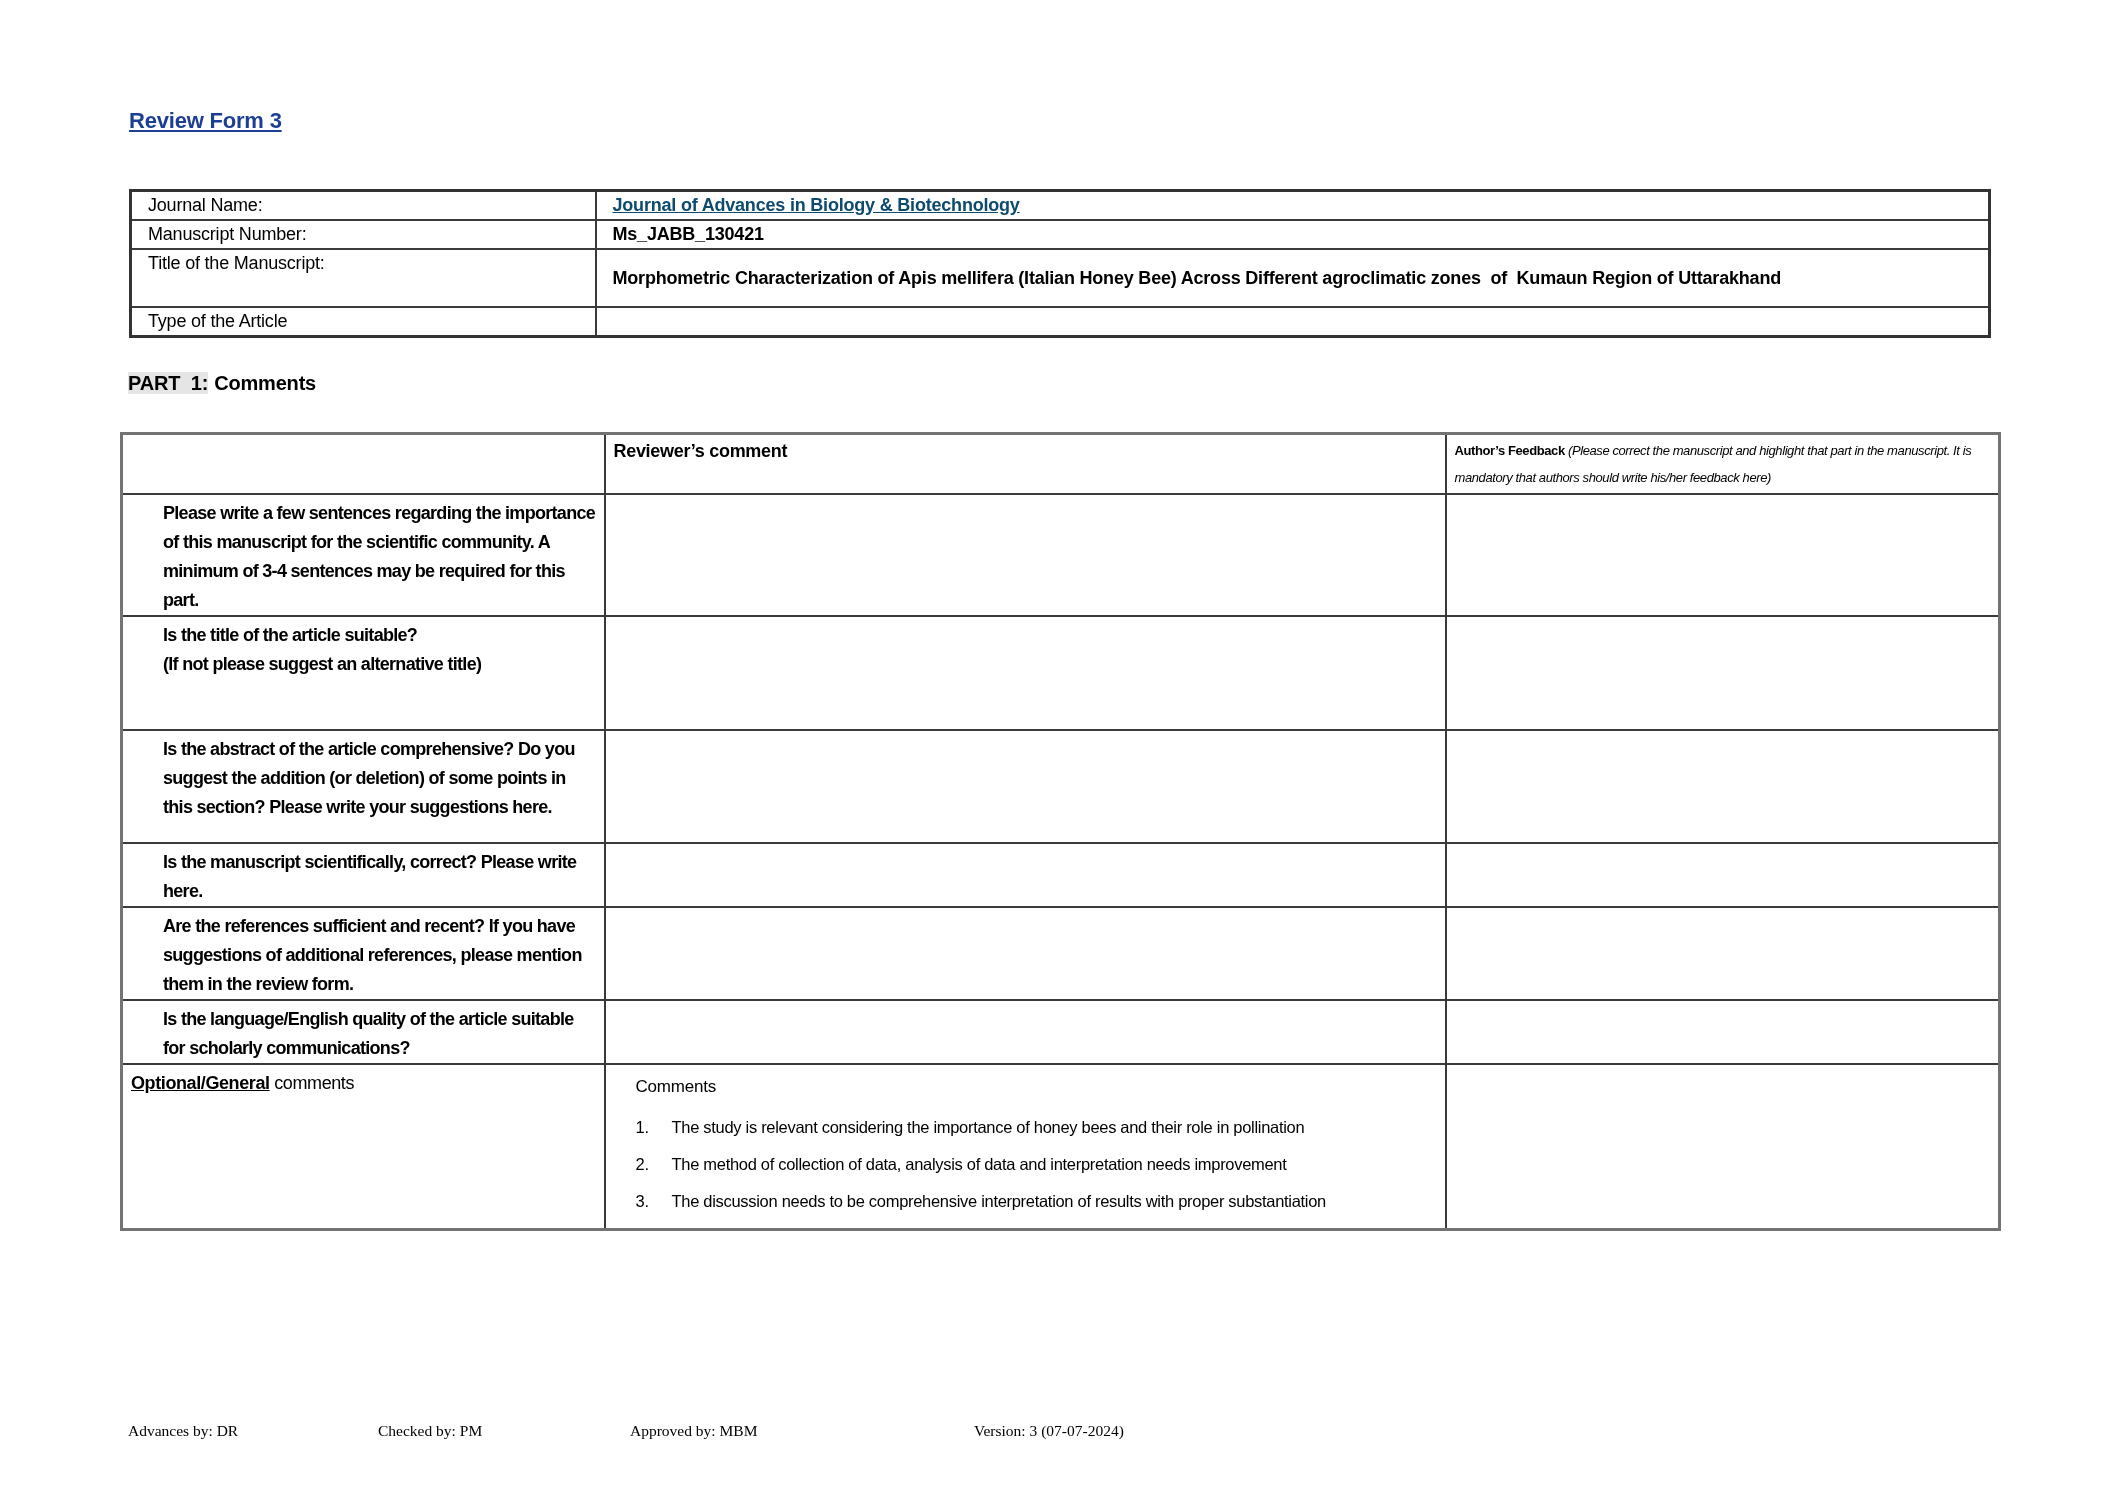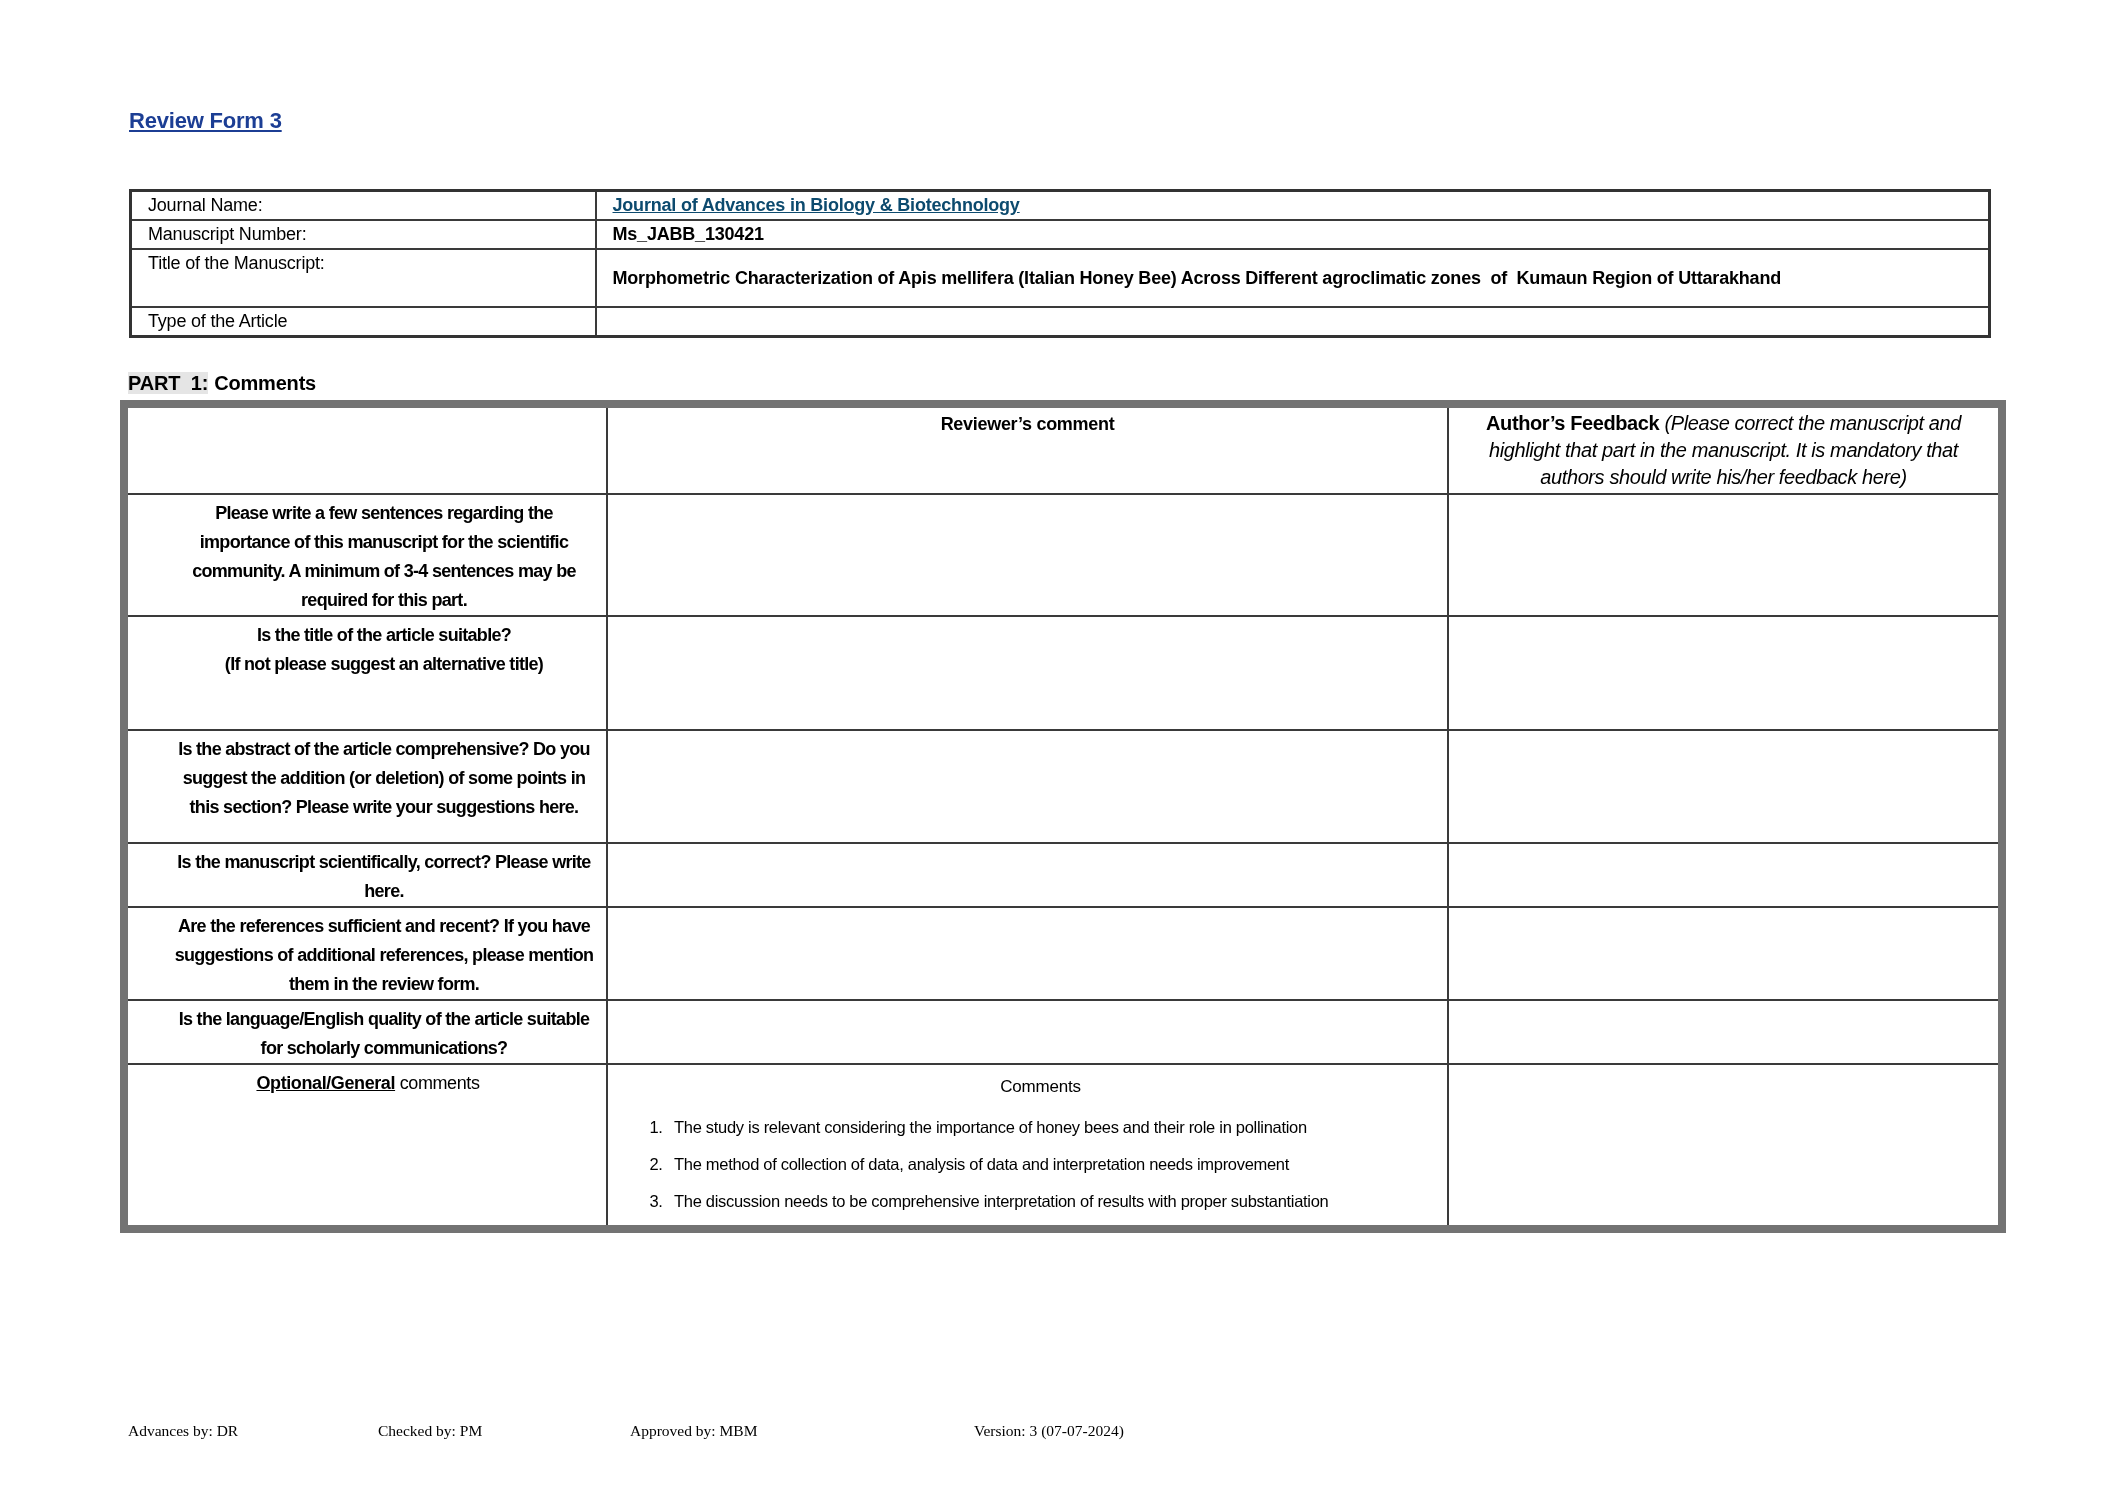--- a/index.html
+++ b/index.html
@@ -40,43 +40,42 @@
   }
   
   .part1 {
     position: absolute; left: 128px; top: 372px;
     font-size: 20px; font-weight: bold; letter-spacing: -0.2px;
   }
   .part1 .badge { background: #e5e5e5; white-space: pre; }
   .part1 .part1-title { margin-left: 6px; }
   
   .review-table {
-    position: absolute; left: 120px; top: 400px; width: 1878px;
-    border: 8px solid #737373;
-    text-align: center;
+    position: absolute; left: 120px; top: 432px; width: 1878px;
+    border: 3px solid #737373;
   }
   .review-table td {
     border: 2px solid #3a3a3a;
     vertical-align: top;
     font-size: 18px;
     line-height: 28px;
   }
   .review-table td.q-cell {
     font-weight: bold;
     letter-spacing: -0.7px;
     padding: 4px 6px 0 40px;
     white-space: pre-wrap;
     line-height: 29px;
   }
   .review-table td.head-mid {
     font-weight: bold; padding: 2px 8px; letter-spacing: -0.3px;
   }
   .review-table td.head-right {
     padding: 2px 8px; letter-spacing: -0.4px;
-    font-size: 20px; line-height: 27px;
+    font-size: 13px; line-height: 27px;
   }
   .head-right .fb-title { font-weight: bold; }
   .head-right .fb-note { font-style: italic; }
   .opt-label-cell { padding: 4px 6px 0 8px; letter-spacing: -0.4px; }
   .opt-label-cell .opt-em { font-weight: bold; text-decoration: underline; }
   .comments-cell { padding: 8px 4px 0 30px; }
   .comments-title { font-size: 17px; letter-spacing: -0.2px; }
   .comment-item { display: flex; margin-top: 15px; font-size: 16.5px; letter-spacing: -0.3px; line-height: 22px; }
   .comment-num { width: 36px; flex: 0 0 36px; }
   

